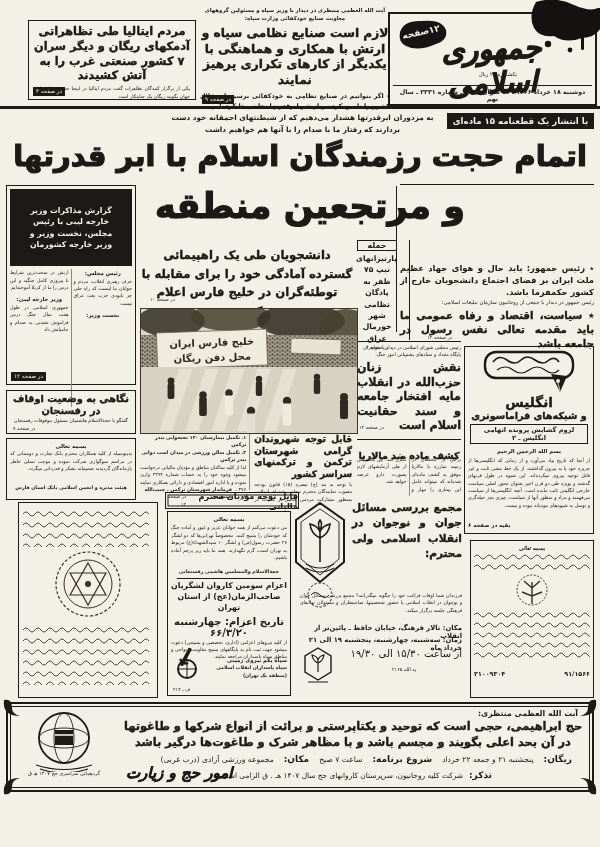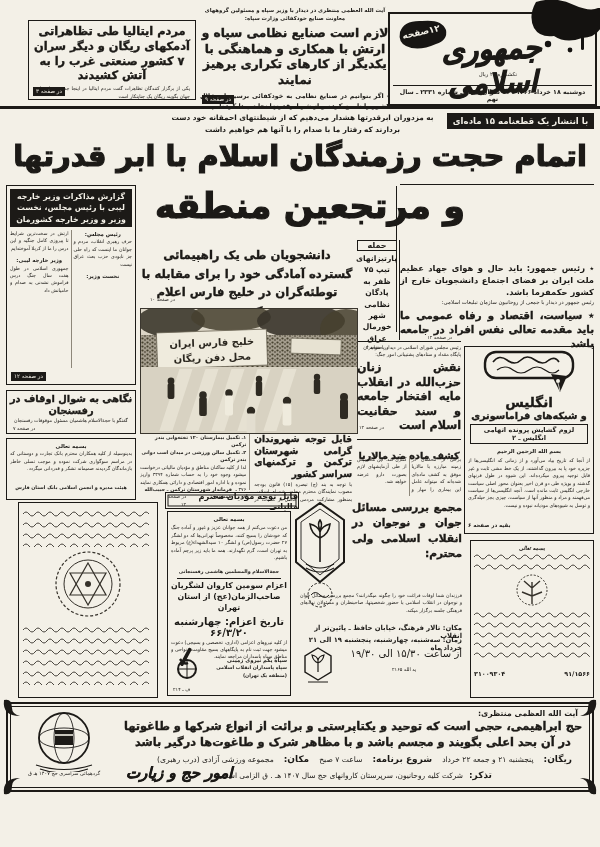--- a/index.html
+++ b/index.html
@@ -79,21 +79,21 @@
   <div class="abs mega ctr" style="left:140px;top:186px;width:340px;font-size:35px;">و مرتجعین منطقه</div>
 
   <div class="abs hr" style="left:400px;top:184px;width:194px;height:1px;"></div>
   <div class="abs hr" style="left:396px;top:186px;width:1px;height:146px;"></div>
 
   <div class="abs f8 j" style="left:400px;top:262px;width:194px;">
     <span class="bold">٭ رئیس جمهور:</span>
     <span class="bold">باید حال و هوای جهاد عظیم ملت ایران بر فضای اجتماع دانشجویان خارج از کشور حکمفرما باشد.</span>
   </div>
   <div class="abs f5" style="left:400px;top:298px;width:194px;">رئیس جمهور در دیدار با جمعی از روحانیون سازمان تبلیغات اسلامی:</div>
-  <div class="abs head j" style="left:400px;top:309px;width:194px;font-size:10.2px;line-height:1.35;">٭ سیاست، اقتصاد و رفاه عمومی ما باید مقدمه تعالی نفس افراد در جامعه باشد</div>
+  <div class="abs head j" style="left:400px;top:309px;width:194px;font-size:10.2px;line-height:1.35;">٭ سیاست، اقتصاد و رفاه عمومی ما باید مقدمه تعالی نفس رسول در جامعه باشد</div>
   <div class="abs f4" style="left:402px;top:334px;width:50px;">در صفحه ۱۲</div>
 
   <div class="abs hr" style="left:357px;top:341px;width:104px;height:1px;"></div>
   <div class="abs f4" style="left:357px;top:344px;width:104px;">رئیس مجلس شورای اسلامی در دیدار با خواهران پایگاه مقداد و ستادهای پشتیبانی امور جنگ:</div>
   <div class="abs head j" style="left:357px;top:361px;width:104px;font-size:11.2px;line-height:1.3;">نقش زنان حزب‌الله در انقلاب مایه افتخار جامعه و سند حقانیت اسلام است</div>
   <div class="abs f4" style="left:359px;top:424px;">در صفحه ۱۲</div>
 
   <div class="abs hr" style="left:357px;top:439px;width:104px;height:1px;"></div>
   <div class="abs head ctr" style="left:357px;top:442px;width:104px;font-size:9.6px;margin-top:8px;">کشف ماده ضد مالاریا</div>
   <div class="abs f4 j col2" style="left:357px;top:456px;width:104px;height:40px;overflow:hidden;">برخی از محققان در زمینه مبارزه با مالاریا موفق به کشف ماده‌ای شده‌اند که میتواند عامل این بیماری را مهار و کنترل کند. این ماده پس از طی آزمایشهای لازم بصورت دارو عرضه خواهد شد.</div>
@@ -136,21 +136,21 @@
     </svg>
     <div style="display:flex;justify-content:space-between;margin-top:2px;">
       <span class="f6 bold">۹۱/۱۵۶۶</span>
       <span class="f6 bold">۳۱۰۰۹۳۰۴</span>
     </div>
   </div>
 
   <div class="abs head ctr" style="left:140px;top:246px;width:214px;font-size:11.6px;line-height:1.6;">دانشجویان طی یک راهپیمائی گسترده آمادگی خود را برای مقابله با توطئه‌گران در خلیج فارس اعلام کردند</div>
   <div class="abs f4" style="left:150px;top:296px;">در صفحه ۱۰</div>
 
-  <div class="abs" style="left:357px;top:240px;width:40px;height:100px;border-right:1px solid var(--ink);padding-right:2px;">
+  <div class="abs" style="left:357px;top:240px;width:40px;height:100px;border-right:1px solid var(--ink);padding-right:12px;">
     <div class="b1 bold ctr" style="font-size:8px;margin-bottom:2px;">حمله</div>
     <div class="bold ctr" style="font-size:7.6px;line-height:1.5;">پارتیزانهای تیپ ۷۵ ظفر به پادگان نظامی شهر خورمال عراق</div>
     <div class="f4 ctr">در صفحه ۲</div>
   </div>
 
   <svg class="abs" width="216" height="124" style="left:140px;top:308px;border:1px solid #3a362e;" viewBox="0 0 216 124">
     <rect width="216" height="124" fill="#cfc9ba"></rect>
     <rect y="0" width="216" height="32" fill="#dcd6c7"></rect>
     <ellipse cx="30" cy="12" rx="34" ry="16" fill="#3c382c" opacity="0.9"></ellipse>
     <ellipse cx="90" cy="8" rx="40" ry="14" fill="#46412f" opacity="0.85"></ellipse>
@@ -265,34 +265,34 @@
   <div class="abs bold" style="left:300px;top:636px;width:162px;font-size:6.8px;">زمان: سه‌شنبه، چهارشنبه، پنجشنبه ۱۹ الی ۲۱ خرداد ماه</div>
   <div class="abs" style="left:342px;top:648px;width:120px;font-size:10px;">از ساعت ۱۵/۳۰ الی ۱۹/۳۰</div>
   <svg class="abs" width="32" height="38" style="left:302px;top:646px;" viewBox="0 0 32 38">
     <path d="M16 2 L29 10 L29 26 L16 34 L3 26 L3 10 Z" fill="none" stroke="#1c1a17" stroke-width="1.4"></path>
     <path d="M16 26 V12 M16 17 q-5 -2 -6 -8 q5 1 6 5 M16 17 q5 -2 6 -8 q-5 1 -6 5" stroke="#1c1a17" stroke-width="1.2" fill="none"></path>
     <line x1="6" y1="36" x2="26" y2="36" stroke="#1c1a17" stroke-width="1"></line>
   </svg>
   <div class="abs f4" style="left:392px;top:666px;">ید الله ۲۱۶۵</div>
 
   <div class="abs b" style="left:6px;top:185px;width:130px;height:200px;box-sizing:border-box;padding:3px;">
-    <div class="rev bold ctr" style="font-size:7.8px;line-height:1.45;padding:2px;">گزارش مذاکرات وزیر خارجه لیبی با رئیس مجلس، نخست وزیر و وزیر خارجه کشورمان</div>
+    <div class="rev bold ctr" style="font-size:7.8px;line-height:1.45;padding:16px;">گزارش مذاکرات وزیر خارجه لیبی با رئیس مجلس، نخست وزیر و وزیر خارجه کشورمان</div>
     <div class="col2" style="margin-top:3px;height:138px;overflow:hidden;">
       <div class="f5 bold ctr">رئیس مجلس:</div>
       <div class="f4 j">حرف رهبری انقلاب، مردم و جوانان ما اینست که راه حلی جز نابودی حزب بعث عراق نیست</div>
       <div class="f5 bold ctr" style="margin-top:4px;">نخست وزیر:</div>
       <div class="f4 j">ارتش در سخت‌ترین شرایط تا پیروزی کامل جنگید و این درس را ما از کربلا آموخته‌ایم</div>
       <div class="f5 bold ctr" style="margin-top:4px;">وزیر خارجه لیبی:</div>
       <div class="f4 j">جمهوری اسلامی در طول هفت سال جنگ درس فراموش نشدنی به صدام و حامیانش داد</div>
     </div>
     <span class="chip abs" style="left:4px;bottom:3px;">در صفحه ۱۲</span>
   </div>
 
   <div class="abs b" style="left:6px;top:390px;width:130px;height:44px;box-sizing:border-box;padding:2px;">
-    <div class="head ctr" style="font-size:9.8px;line-height:1.25;">نگاهی به شوال اوقاف در رفسنجان</div>
+    <div class="head ctr" style="font-size:9.8px;line-height:1.25;">نگاهی به وضعیت اوقاف در رفسنجان</div>
     <div class="f4 ctr">گفتگو با حجةالاسلام هاشمیان مسئول موقوفات رفسنجان</div>
     <span class="f4 abs" style="left:6px;bottom:1px;">در صفحه ۷</span>
   </div>
 
   <div class="abs b1" style="left:6px;top:438px;width:130px;height:62px;box-sizing:border-box;padding:3px;">
     <div class="f5 bold ctr">بسمه تعالی</div>
     <div class="f4 j" style="height:34px;overflow:hidden;">بدینوسیله از کلیه همکاران محترم بانک تجارت و دوستانی که در مراسم سوگواری شرکت نموده و موجب تسلی خاطر بازماندگان گردیدند صمیمانه تشکر و قدردانی میگردد.</div>
     <div class="f4 bold ctr">هیئت مدیره و انجمن اسلامی بانک استان فارس</div>
   </div>
 
@@ -347,21 +347,21 @@
     <div class="abs bold" style="right:14px;top:5px;font-size:7.8px;">آیت الله العظمی منتظری:</div>
     <div class="abs head ctr" style="left:110px;top:15px;width:470px;font-size:11.4px;">حج ابراهیمی، حجی است که توحید و یکتاپرستی و برائت از انواع شرکها و طاغوتها</div>
     <div class="abs head ctr" style="left:110px;top:31px;width:470px;font-size:11.4px;">در آن بحد اعلی بگویند و مجسم باشد و با مظاهر شرک و طاغوت‌ها درگیر باشد</div>
 
     <div class="abs" style="right:20px;top:50px;width:430px;font-size:7.6px;display:flex;gap:10px;align-items:baseline;">
       <span class="bold" style="font-size:9px;">ریگان:</span>
       <span>پنجشنبه ۲۱ و جمعه ۲۲ خرداد</span>
       <span class="bold" style="font-size:9px;">شروع برنامه:</span>
       <span>ساعت ۷ صبح</span>
       <span class="bold" style="font-size:9px;">مکان:</span>
-      <span>مجموعه ورزشی آزادی (درب رهبری)</span>
+      <span>مجموعه ورزشی آزادی (درب غربی)</span>
     </div>
     <div class="abs" style="right:100px;top:66px;width:350px;font-size:7.4px;display:flex;gap:6px;align-items:baseline;">
       <span class="bold" style="font-size:9px;">تذکر:</span>
       <span>شرکت کلیه روحانیون، سرپرستان کاروانهای حج سال ۱۴۰۷ هـ . ق الزامی است.</span>
     </div>
     <div class="abs nastaliq" style="left:118px;top:60px;font-size:15px;-webkit-text-stroke:.5px var(--ink);">امور حج و زیارت</div>
   </div>
 
 </div>
 

